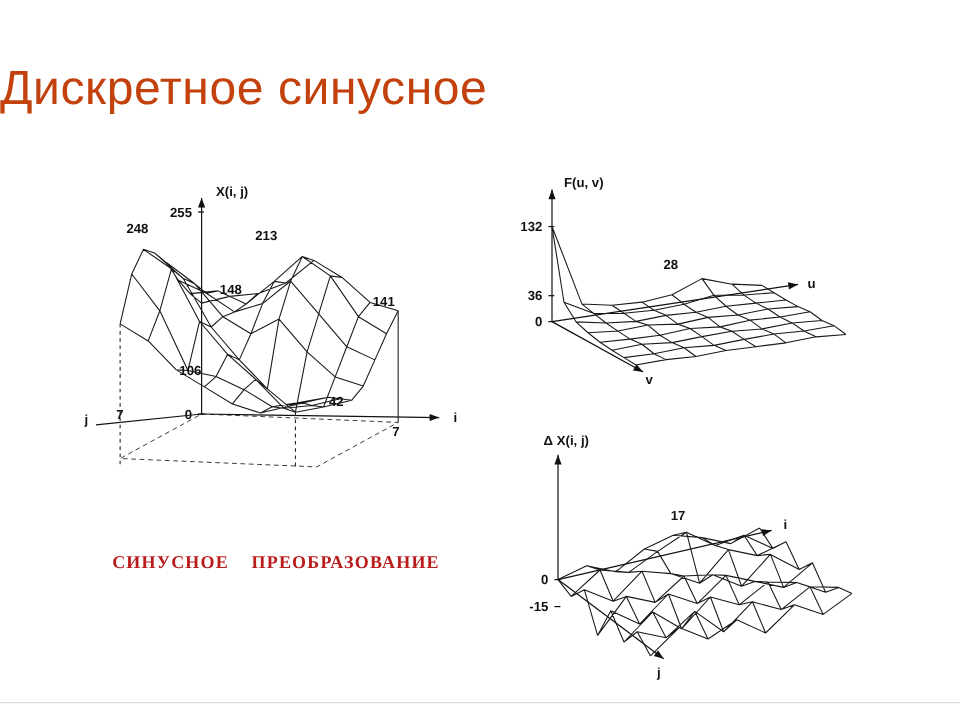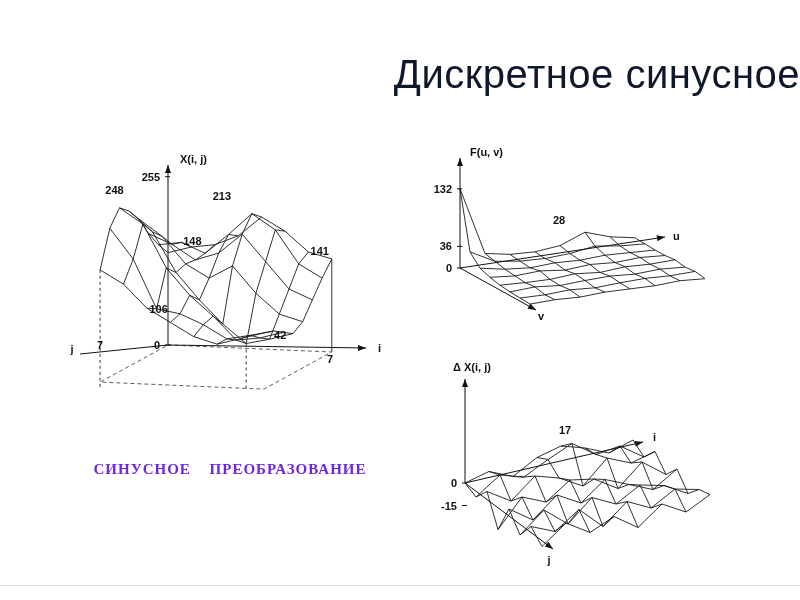--- a/index.html
+++ b/index.html
@@ -2,31 +2,31 @@
 <html><head>
 <meta charset="utf-8">
 <style>
   html,body{margin:0;padding:0}
   body{
     width:800px;height:600px;position:relative;overflow:hidden;
     background:#ffffff;font-family:"Liberation Sans",sans-serif;color:#000;
   }
   .slide{position:absolute;inset:0}
   .title{
-    position:absolute;top:24px;left:0;width:100%;text-align:right;
-    font-size:40px;line-height:1.18;font-weight:400;letter-spacing:.5px;color:#0f172a;
+    position:absolute;top:24px;left:0;width:100%;text-align:left;
+    font-size:40px;line-height:1.18;font-weight:400;letter-spacing:.5px;color:#c2410c;
   }
   .fig{position:absolute}
   #c1{left:60px;top:135px}
   #c2{left:415px;top:140px}
   #c3{left:415px;top:345px}
   .caption{
     position:absolute;left:60px;top:461px;width:340px;text-align:center;
     font-family:"Liberation Serif",serif;font-weight:700;font-size:15px;
-    letter-spacing:1px;word-spacing:14px;color:#6d28d9;
+    letter-spacing:1px;word-spacing:14px;color:#b91c1c;
   }
   .bottom-line{position:absolute;left:0;right:0;top:585px;height:1px;background:#dcdcdc}
   svg text{font-family:"Liberation Sans",sans-serif;font-size:11px;font-weight:700;fill:#111}
 </style>
 </head>
 <body>
 
 <div class="slide">
 
   <h1 class="title"><span>Дискретное синусное</span><br></h1>

